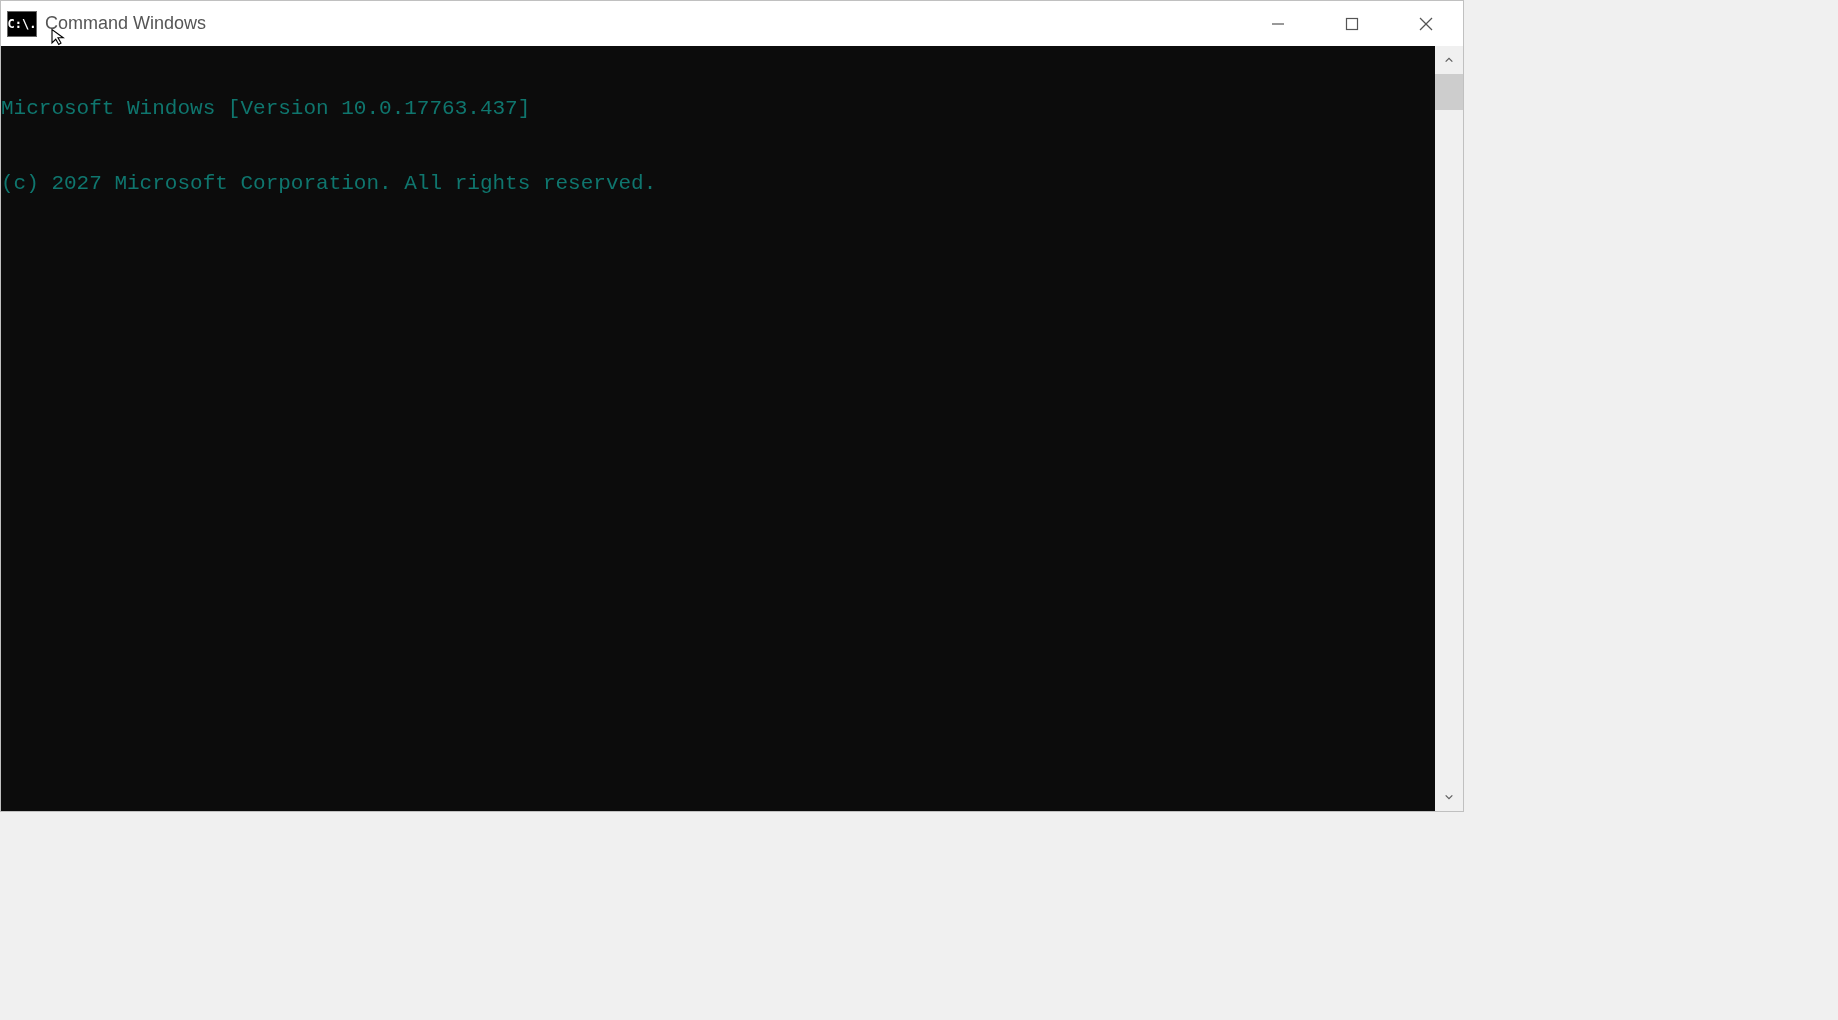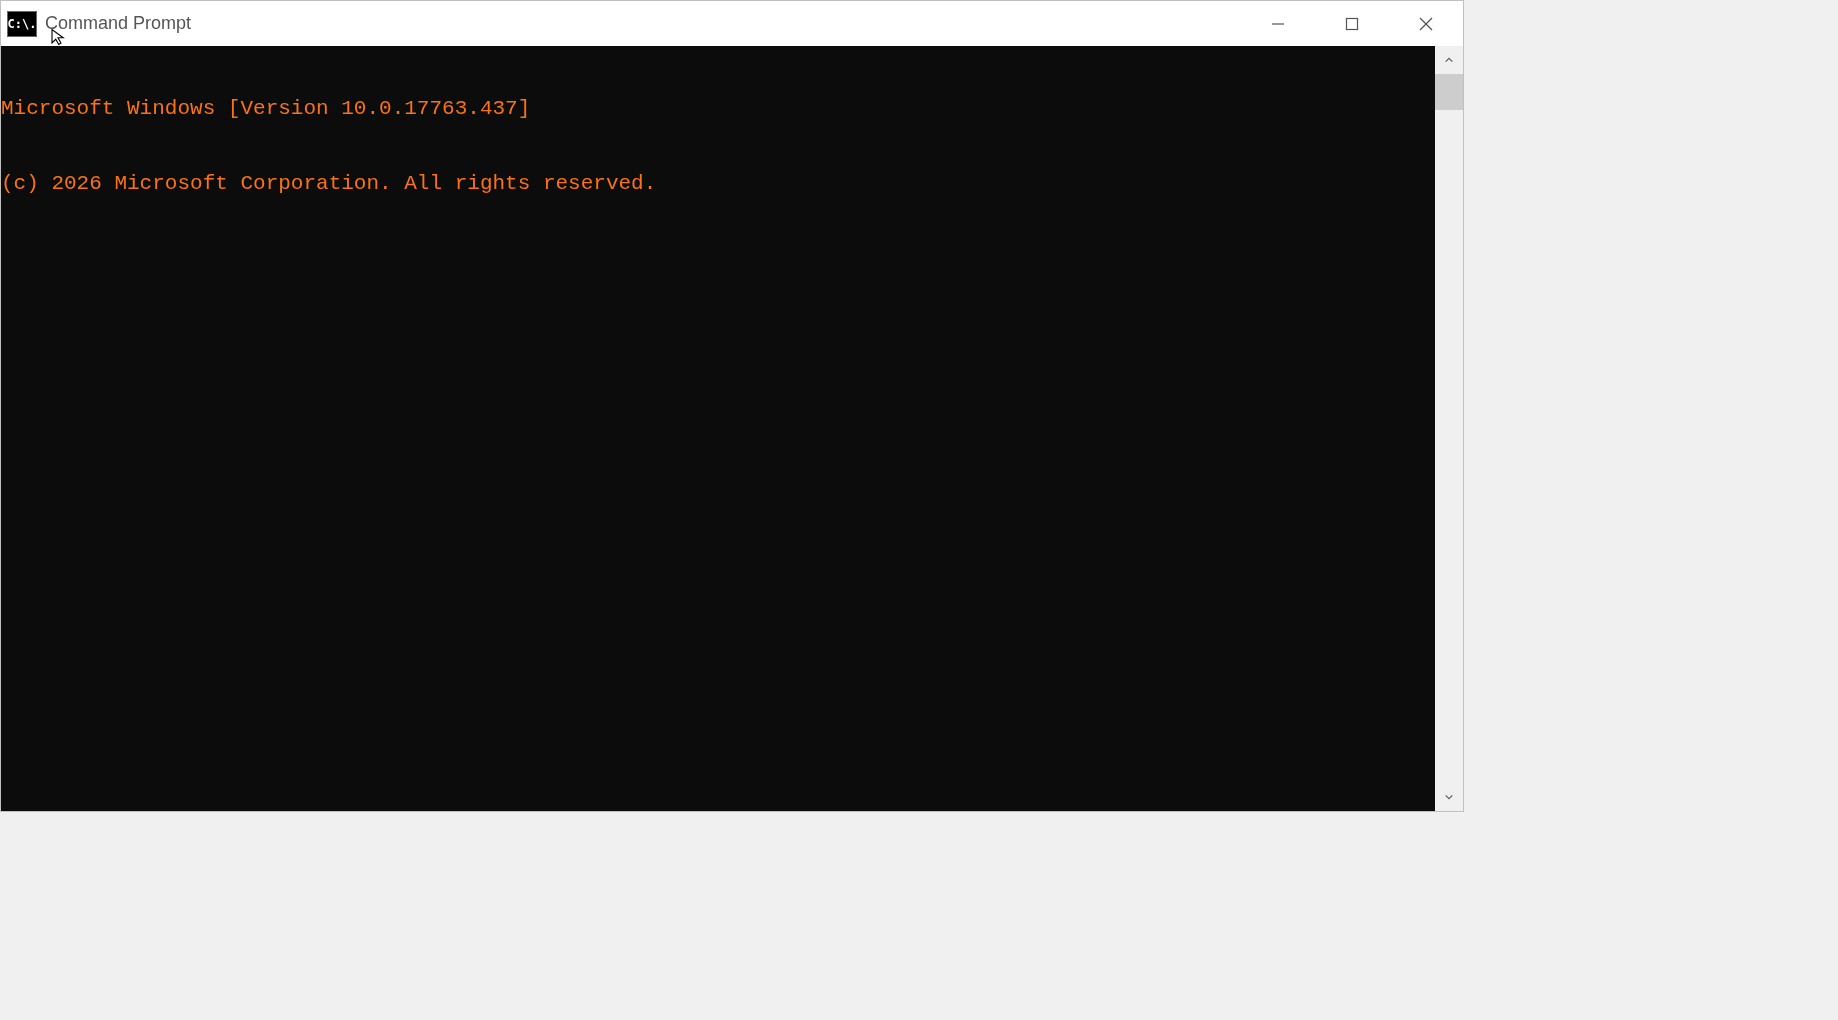--- a/index.html
+++ b/index.html
@@ -73,21 +73,21 @@
       stroke-width: 1.2;
       fill: none;
     }
     .terminal-wrap {
       display: flex;
       height: calc(100% - 45px);
     }
     .terminal {
       flex: 1;
       background: #0c0c0c;
-      color: #f97316;
+      color: #0f766e;
       font-family: Consolas, 'Courier New', monospace;
       font-size: 21px;
       line-height: 25px;
       padding: 0;
       white-space: pre;
       overflow: hidden;
     }
     .terminal .line {
       white-space: pre;
     }
@@ -133,21 +133,21 @@
     }
   </style>
 </head>
 <body>
 
 <div class="window">
   <div class="titlebar">
     <div class="titlebar-icon">
       <span>C:\.</span>
     </div>
-    <span class="titlebar-title">Command Prompt</span>
+    <span class="titlebar-title">Command Windows</span>
 
     <svg class="cursor-pointer" viewBox="0 0 24 24">
       <path d="M4 2 L4 20 L9 15 L13 22 L16 20 L12 13 L19 13 Z" fill="#ffffff" stroke="#000000" stroke-width="1.5"></path>
     </svg>
 
     <div class="window-controls">
       <button class="ctrl-btn">
         <svg viewBox="0 0 14 14">
             <line x1="1" y1="7" x2="13" y2="7"></line>
           </svg>
@@ -162,21 +162,21 @@
             <line x1="1" y1="1" x2="13" y2="13"></line>
             <line x1="13" y1="1" x2="1" y2="13"></line>
           </svg>
       </button>
     </div>
   </div>
 
   <div class="terminal-wrap">
     <div class="terminal">
       <div class="line">Microsoft Windows [Version 10.0.17763.437]</div>
-      <div class="line">(c) 2026 Microsoft Corporation. All rights reserved.</div>
+      <div class="line">(c) 2027 Microsoft Corporation. All rights reserved.</div>
       <div class="line"></div>
     </div>
     <div class="scrollbar">
       <button class="scroll-arrow">
         <svg viewBox="0 0 12 12" width="10" height="10">
             <path d="M2 8 L6 4 L10 8" stroke="#606060" stroke-width="1.5" fill="none"></path>
           </svg>
       </button>
       <div class="scroll-track">
         <div class="scroll-thumb"></div>

